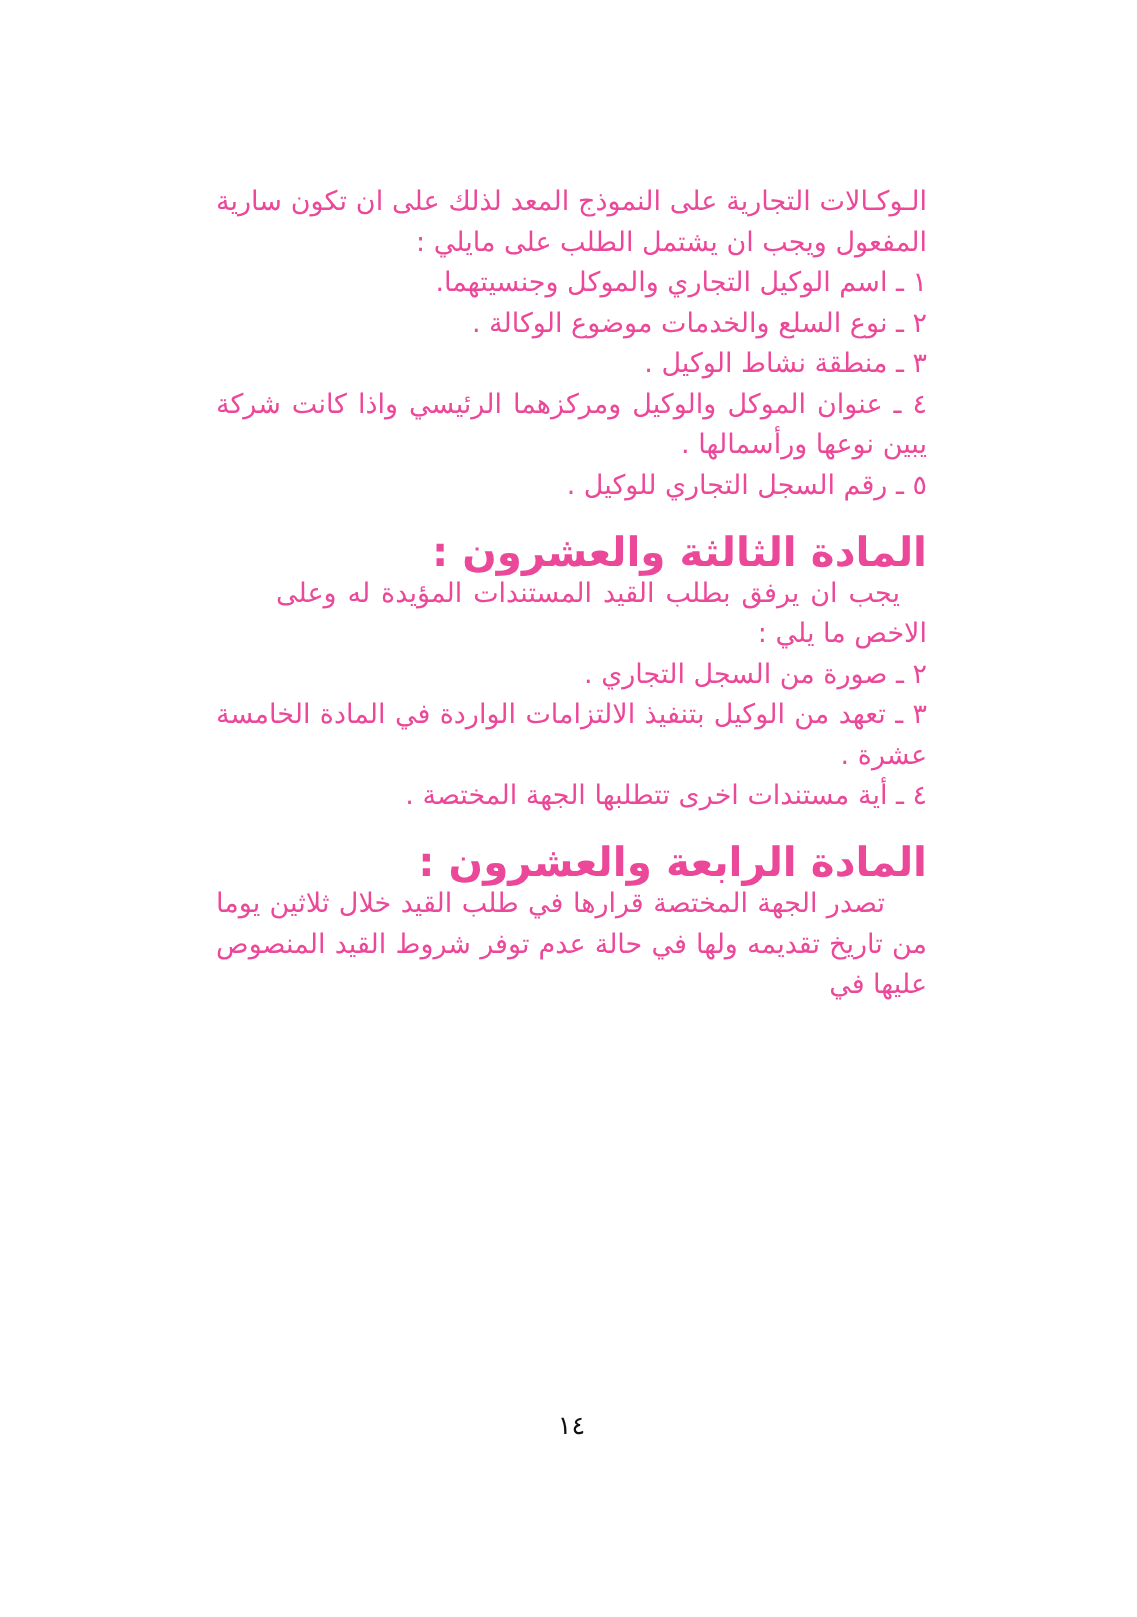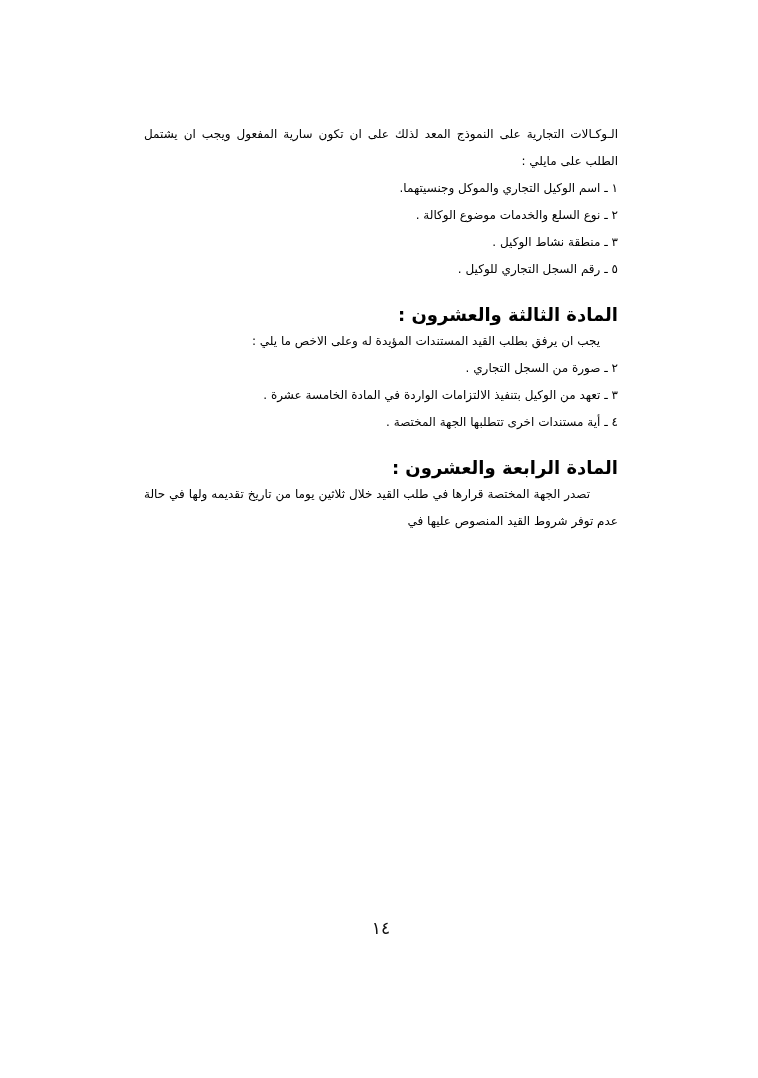--- a/index.html
+++ b/index.html
@@ -16,43 +16,43 @@
     background: #ffffff;
     color: #111111;
     overflow: hidden;
   }
   .text-block {
     position: absolute;
     top: 121px;
     right: 140px;
     width: 474px;
     direction: rtl;
-    font-size: 12px;
+    font-size: 18px;
     line-height: 27px;
-    color: #000000;
+    color: #ec4899;
   }
   .para {
     text-align: justify;
     text-align-last: right;
   }
   .para.indent-sm { text-indent: 18px; margin-left: 40px; }
   .para.indent-md { text-indent: 28px; }
   .list { direction: rtl; }
   .list-item {
     text-align: justify;
     text-align-last: right;
   }
   .article-heading {
     font-weight: bold;
     margin-top: 18px;
     text-align: right;
   }
   .page-number {
     position: absolute;
-    top: 918px;
+    top: 941px;
     right: 140px;
     width: 474px;
     text-align: center;
     font-size: 17px;
     color: #111111;
     letter-spacing: 2px;
   }
 </style>
 </head>
 <body>
@@ -60,20 +60,21 @@
 <div class="page">
 
   <div class="text-block">
 
     <p class="para">الـوكـالات التجارية على النموذج المعد لذلك على ان تكون سارية المفعول ويجب ان يشتمل الطلب على مايلي :</p>
 
     <div class="list">
       <p class="list-item">١ ـ اسم الوكيل التجاري والموكل وجنسيتهما.</p>
       <p class="list-item">٢ ـ نوع السلع والخدمات موضوع الوكالة .</p>
       <p class="list-item">٣ ـ منطقة نشاط الوكيل .</p>
+      <p class="list-item">٤ ـ عنوان الموكل والوكيل ومركزهما الرئيسي واذا كانت شركة يبين نوعها ورأسمالها .</p>
       <p class="list-item">٥ ـ رقم السجل التجاري للوكيل .</p>
     </div>
 
     <h2 class="article-heading">المادة الثالثة والعشرون :</h2>
 
     <p class="para indent-sm">يجب ان يرفق بطلب القيد المستندات المؤيدة له وعلى الاخص ما يلي :</p>
 
     <div class="list">
       <p class="list-item">٢ ـ صورة من السجل التجاري .</p>
       <p class="list-item">٣ ـ تعهد من الوكيل بتنفيذ الالتزامات الواردة في المادة الخامسة عشرة .</p>

